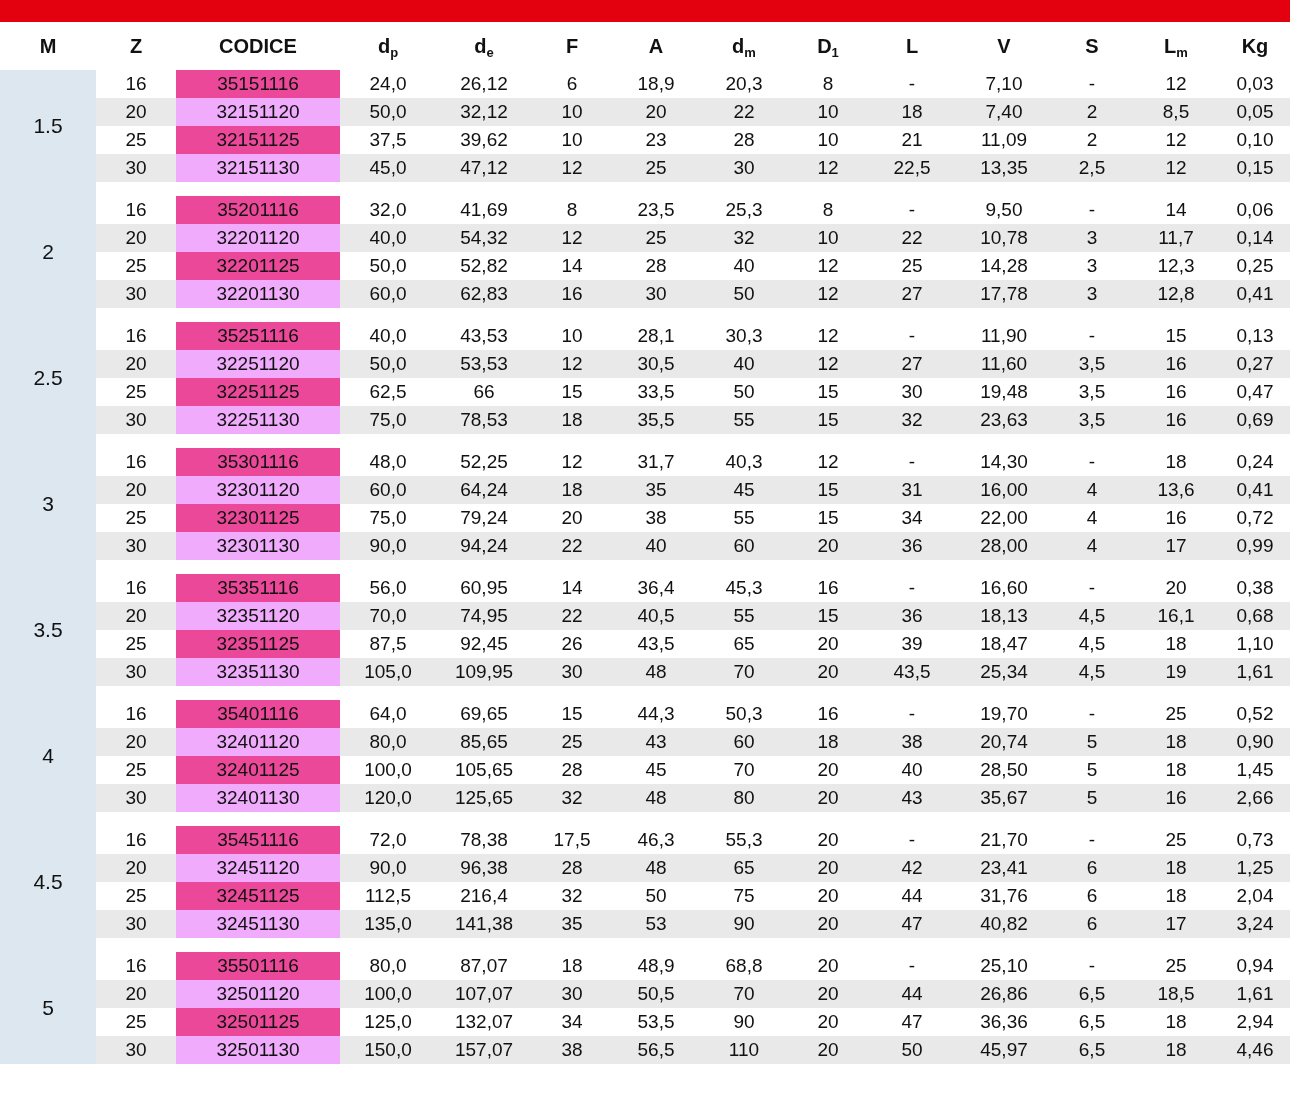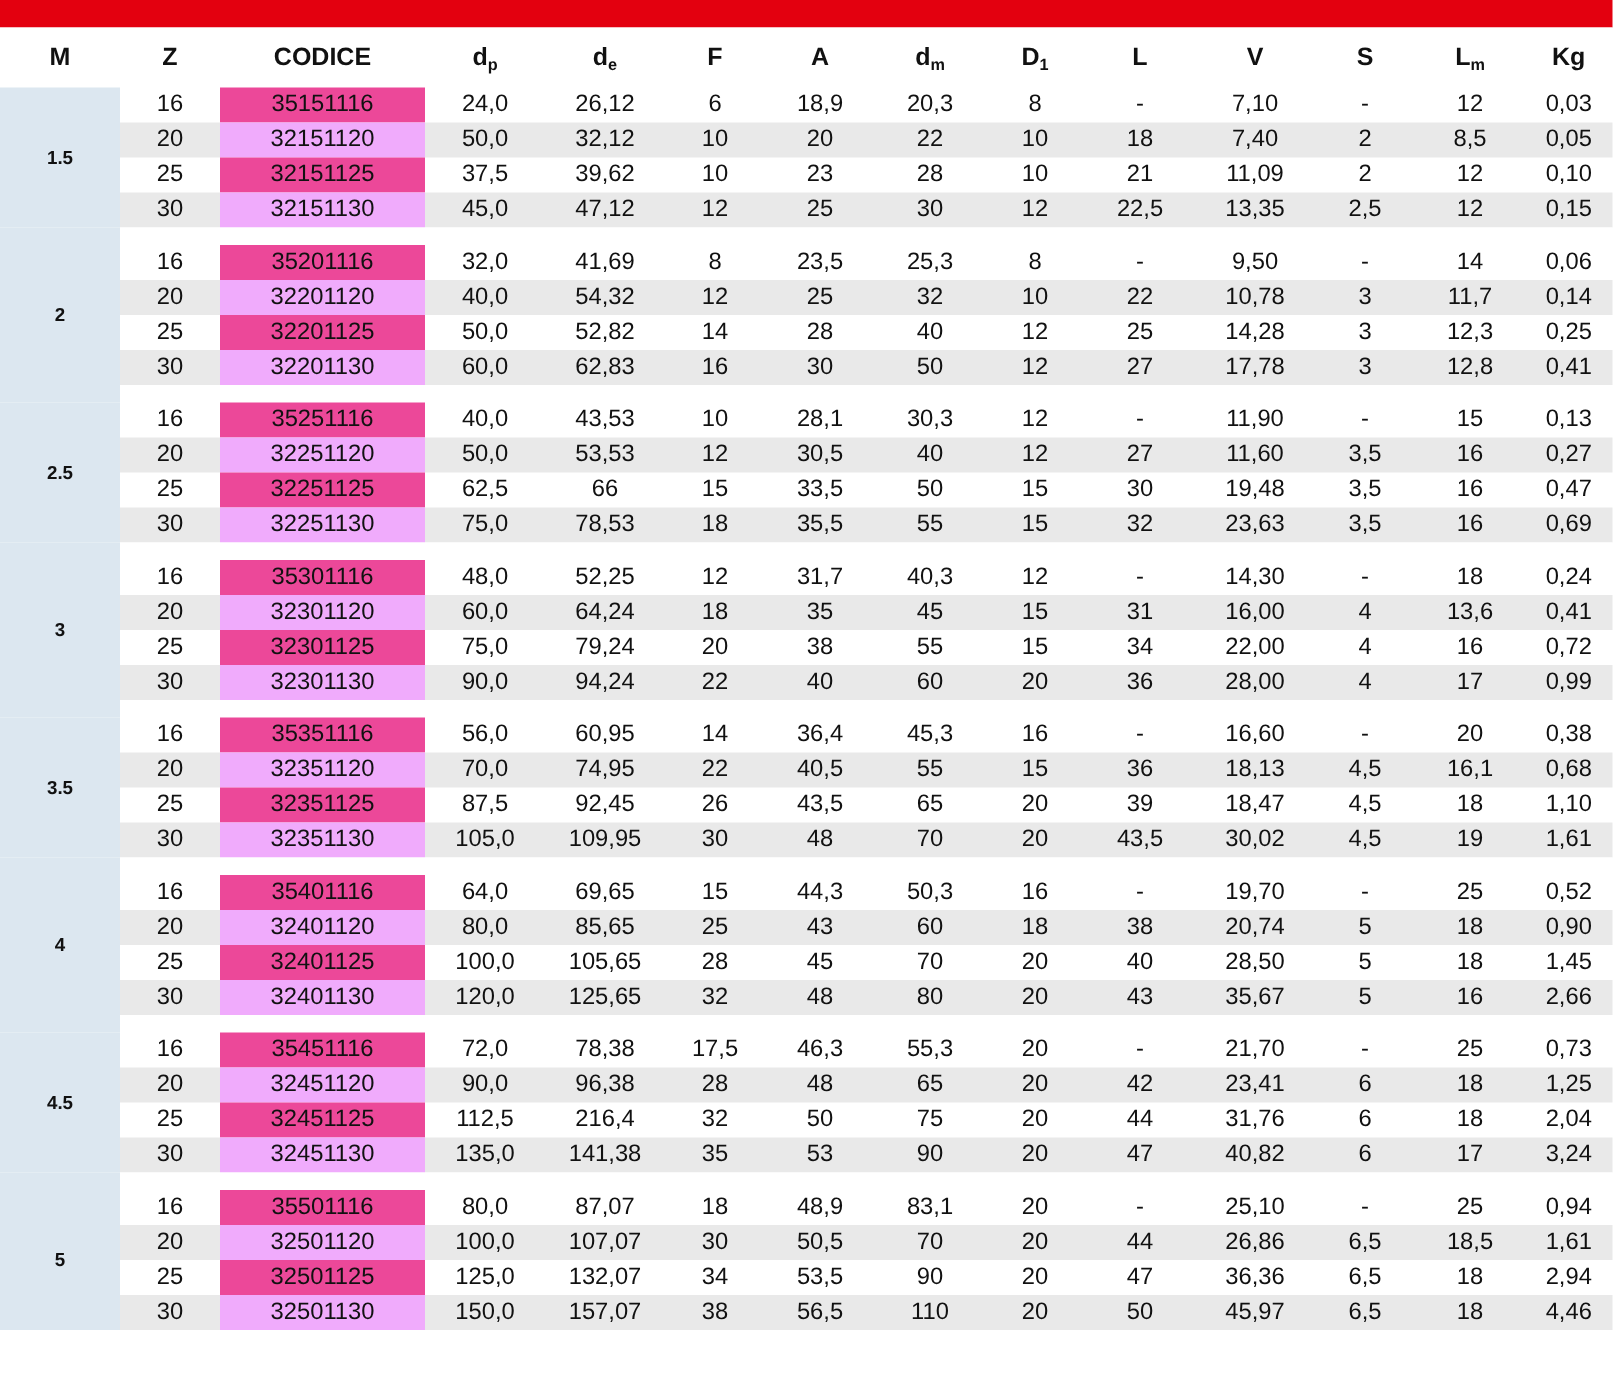--- a/index.html
+++ b/index.html
@@ -50,22 +50,22 @@
     top: 4px;
   }
   td {
     font-size: 19px;
     text-align: center;
     height: 28px;
     vertical-align: middle;
     color: #111111;
   }
   td.mcell {
-    font-size: 15px;
-    font-weight: bold;
+    font-size: 21px;
+    font-weight: normal;
     background: #dce7f0;
     vertical-align: middle;
   }
   td.codice {
     background: #ec4899;
   }
   tr.band td {
     background: #e9e9e9;
   }
   tr.band td.codice {
@@ -495,21 +495,21 @@
         <tr class="band">
           <td>30</td>
           <td class="codice">32351130</td>
           <td>105,0</td>
           <td>109,95</td>
           <td>30</td>
           <td>48</td>
           <td>70</td>
           <td>20</td>
           <td>43,5</td>
-          <td>30,02</td>
+          <td>25,34</td>
           <td>4,5</td>
           <td>19</td>
           <td>1,61</td>
         </tr>
         <tr class="gap">
           <td class="mcell"></td>
           <td></td>
           <td></td>
           <td></td>
           <td></td>
@@ -678,21 +678,21 @@
           <td></td>
         </tr>
         <tr>
           <td class="mcell" rowspan="4">5</td>
           <td>16</td>
           <td class="codice">35501116</td>
           <td>80,0</td>
           <td>87,07</td>
           <td>18</td>
           <td>48,9</td>
-          <td>83,1</td>
+          <td>68,8</td>
           <td>20</td>
           <td>-</td>
           <td>25,10</td>
           <td>-</td>
           <td>25</td>
           <td>0,94</td>
         </tr>
         <tr class="band">
           <td>20</td>
           <td class="codice">32501120</td>

